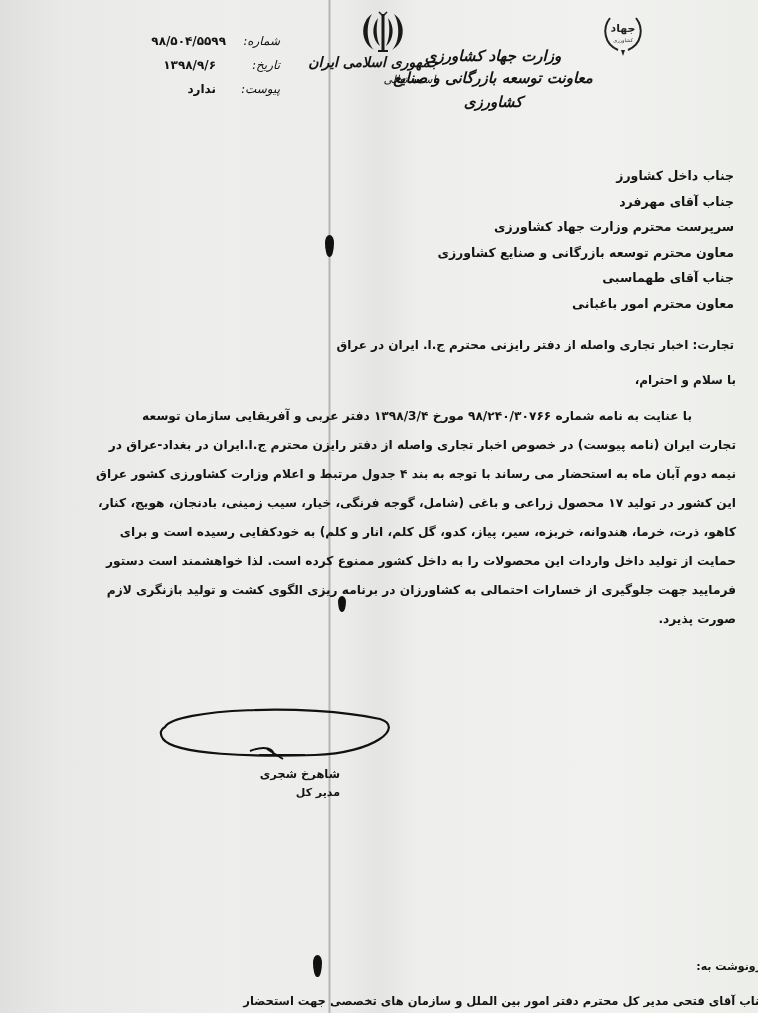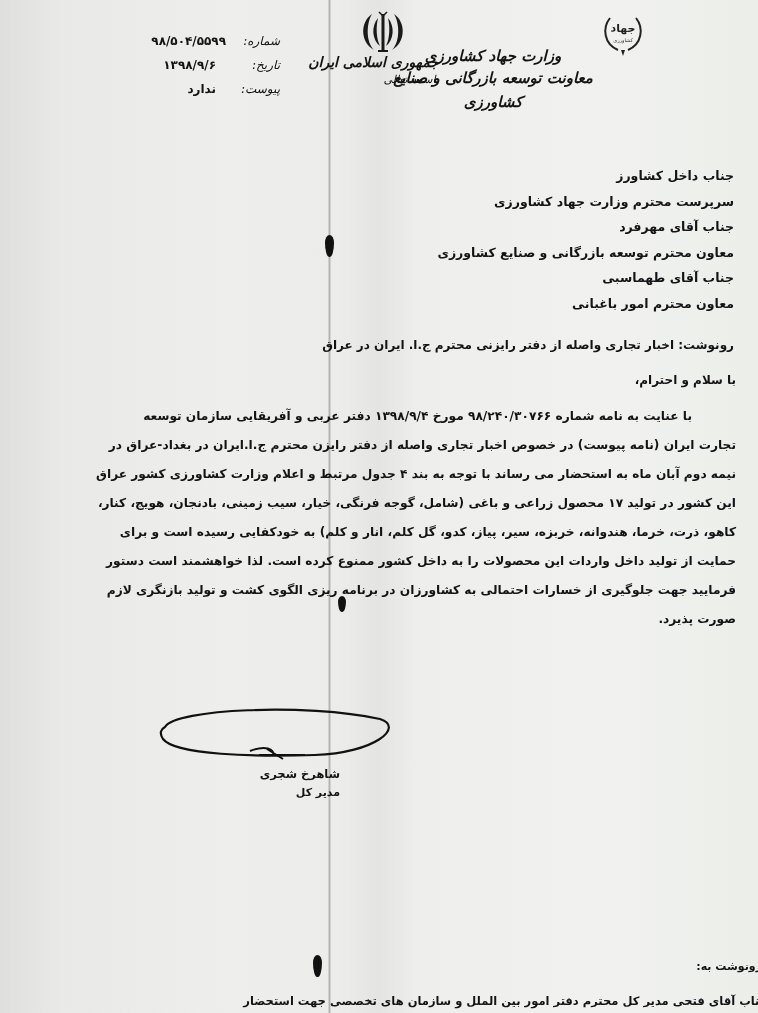--- a/index.html
+++ b/index.html
@@ -110,36 +110,36 @@
       <span class="val">۱۳۹۸/۹/۶</span>
     </div>
     <div class="row">
       <span class="lbl">پیوست:</span>
       <span class="val">ندارد</span>
     </div>
   </div>
 
   <div class="abs recipients">
     <div>جناب داخل کشاورز</div>
+    <div>جناب آقای مهرفرد</div>
     <div>سرپرست محترم وزارت جهاد کشاورزی</div>
-    <div>جناب آقای مهرفرد</div>
     <div>معاون محترم توسعه بازرگانی و صنایع کشاورزی</div>
     <div>جناب آقای طهماسبی</div>
     <div>معاون محترم امور باغبانی</div>
   </div>
 
   <div class="abs subject">
-    <span class="slabel">رونوشت:</span>
+    <span class="slabel">تجارت:</span>
     <span>اخبار تجاری واصله از دفتر رایزنی محترم ج.ا. ایران در عراق</span>
   </div>
 
   <div class="abs greeting">با سلام و احترام،</div>
 
   <div class="abs body-text">
-    <p class="indent">با عنایت به نامه شماره ۹۸/۲۴۰/۳۰۷۶۶ مورخ ۱۳۹۸/۹/۴ دفتر عربی و آفریقایی سازمان توسعه</p>
+    <p class="indent">با عنایت به نامه شماره ۹۸/۲۴۰/۳۰۷۶۶ مورخ ۱۳۹۸/3/۴ دفتر عربی و آفریقایی سازمان توسعه</p>
     <p>تجارت ایران (نامه پیوست) در خصوص اخبار تجاری واصله از دفتر رایزن محترم ج.ا.ایران در بغداد-عراق در</p>
     <p>نیمه دوم آبان ماه به استحضار می رساند با توجه به بند ۴ جدول مرتبط و اعلام وزارت کشاورزی کشور عراق</p>
     <p>این کشور در تولید ۱۷ محصول زراعی و باغی (شامل، گوجه فرنگی، خیار، سیب زمینی، بادنجان، هویج، کنار،</p>
     <p>کاهو، ذرت، خرما، هندوانه، خربزه، سیر، پیاز، کدو، گل کلم، انار و کلم) به خودکفایی رسیده است و برای</p>
     <p>حمایت از تولید داخل واردات این محصولات را به داخل کشور ممنوع کرده است. لذا خواهشمند است دستور</p>
     <p>فرمایید جهت جلوگیری از خسارات احتمالی به کشاورزان در برنامه ریزی الگوی کشت و تولید بازنگری لازم</p>
     <p>صورت پذیرد.</p>
   </div>
 
   <svg class="abs signature" viewBox="0 0 240 60">

